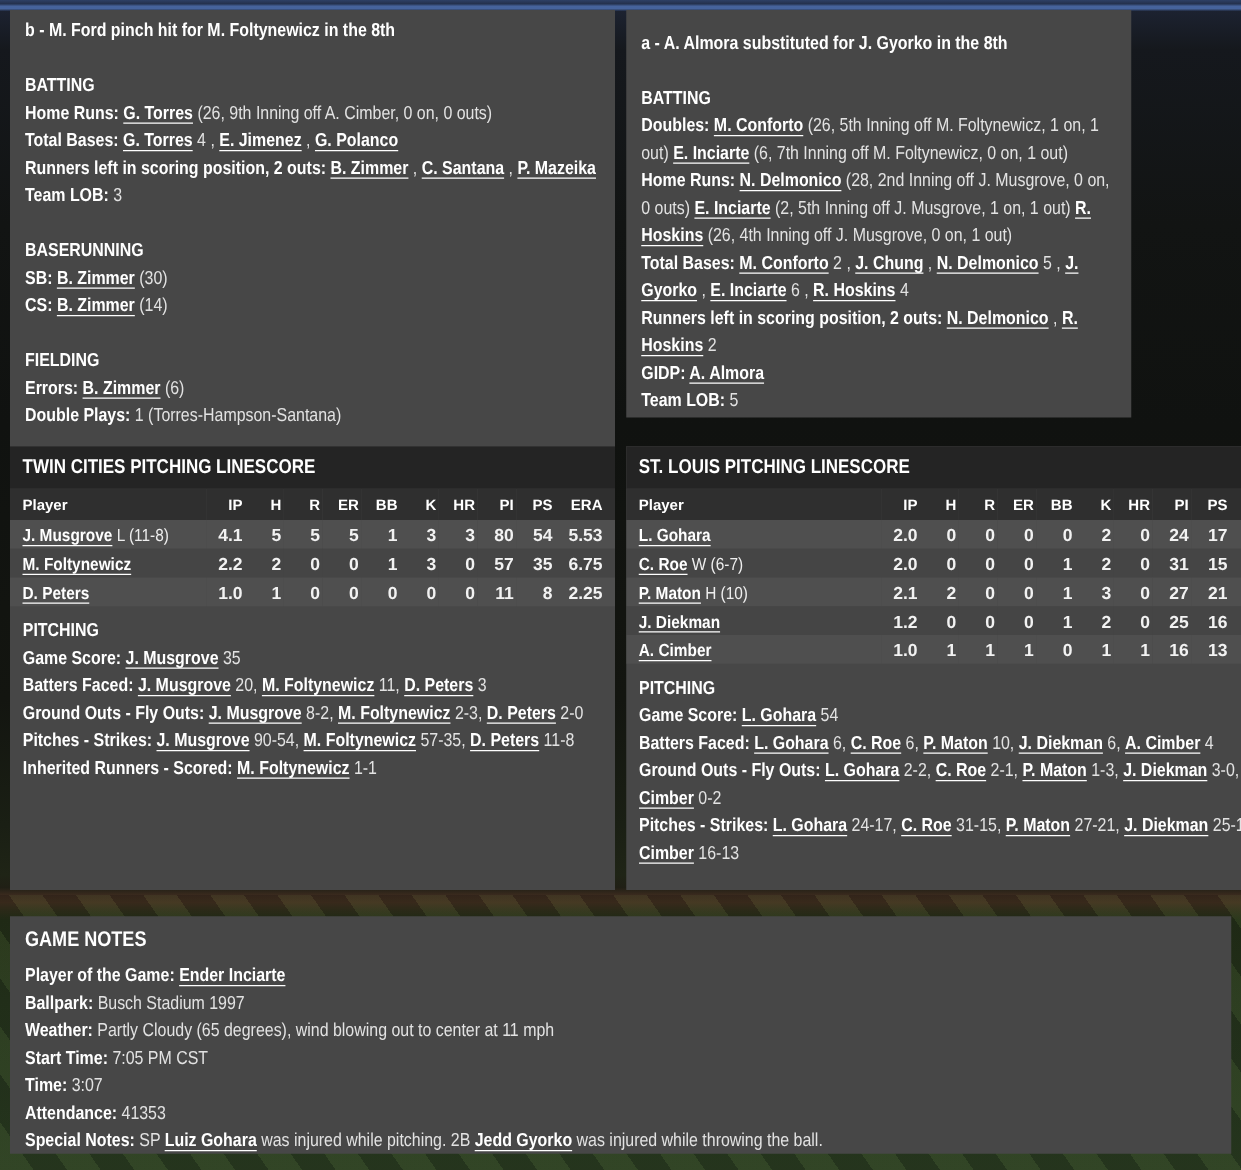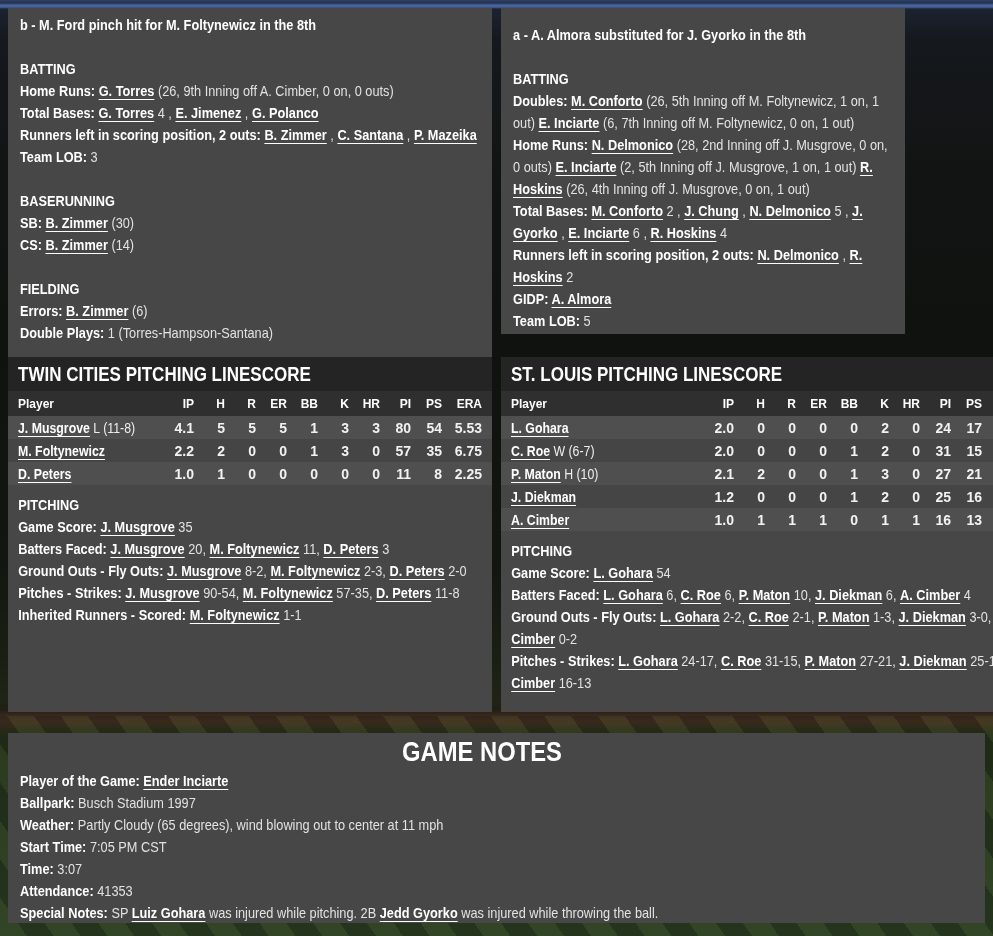--- a/index.html
+++ b/index.html
@@ -30,39 +30,39 @@
 
   .line{font-size:15px;line-height:22px;min-height:22px;color:#e2e2e2;font-weight:400;}
   .lbl{font-weight:700;color:#ffffff;}
   .txt{font-weight:400;color:#e2e2e2;}
   .lnk{font-weight:700;color:#ffffff;text-decoration:underline;text-underline-offset:3px;text-decoration-thickness:1px;cursor:pointer;}
   .sec-title{font-weight:700;color:#ffffff;}
   .section{margin-top:22px;}
   .nosecgap .section:first-child{margin-top:0;}
 
   .ls-title{height:34px;line-height:34px;background:#242424;color:#fff;
-    font-size:20px;font-weight:700;padding:0 10px;white-space:nowrap;}
+    font-size:16px;font-weight:700;padding:0 10px;white-space:nowrap;}
   .ls-table{width:100%;border-collapse:collapse;table-layout:fixed;}
   .ls-table th,.ls-table td{box-sizing:border-box;white-space:nowrap;}
   .ls-table thead tr{background:#2f2f2f;height:25px;}
   .ls-table th{font-size:12px;font-weight:700;color:#fff;text-align:right;padding:0 2px 0 0;}
   .ls-table th:first-child{text-align:left;padding-left:10px;width:auto;}
   .ls-table th:not(:first-child){width:31px;}
   .ls-table th:last-child{width:48px;padding-right:10px;text-align:right;}
   .ls-table tbody tr{height:23px;}
   .ls-table tbody tr:nth-child(odd){background:#4f4f4f;}
   .ls-table tbody tr:nth-child(even){background:#454545;}
   .ls-table td{font-size:14px;font-weight:700;color:#f2f2f2;text-align:right;padding:0 2px 0 0;}
   .ls-table td:first-child{text-align:left;padding-left:10px;}
   .ls-table td:last-child{padding-right:10px;}
   .cw{display:inline-block;transform:scaleX(0.88);transform-origin:0 50%;white-space:nowrap;}
   .cw .txt{color:#eeeeee;}
   .ls-body{padding:9px 12px 0;}
 
-  .gn-title{font-size:28px;font-weight:700;color:#fff;line-height:26px;margin:1px 0 5px;white-space:nowrap;text-align:center;}
+  .gn-title{font-size:17px;font-weight:700;color:#fff;line-height:26px;margin:1px 0 5px;white-space:nowrap;}
 </style>
 </head>
 <body>
 
 <section class="panel p-tl">
   <div class="condense">
     <div>
         <div class="line"><span class="lbl">b - M. Ford pinch hit for M. Foltynewicz in the 8th</span></div>
       </div>
     <div>

